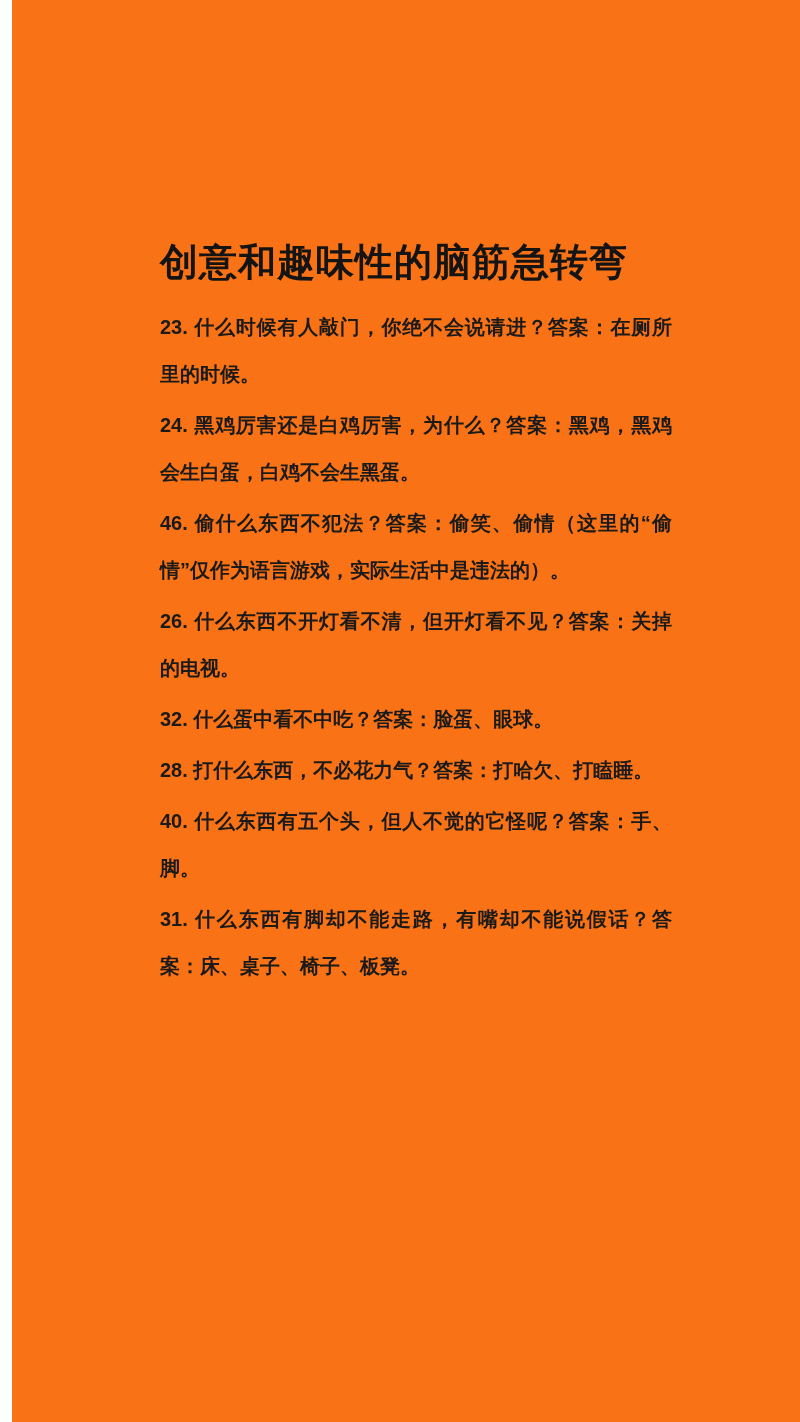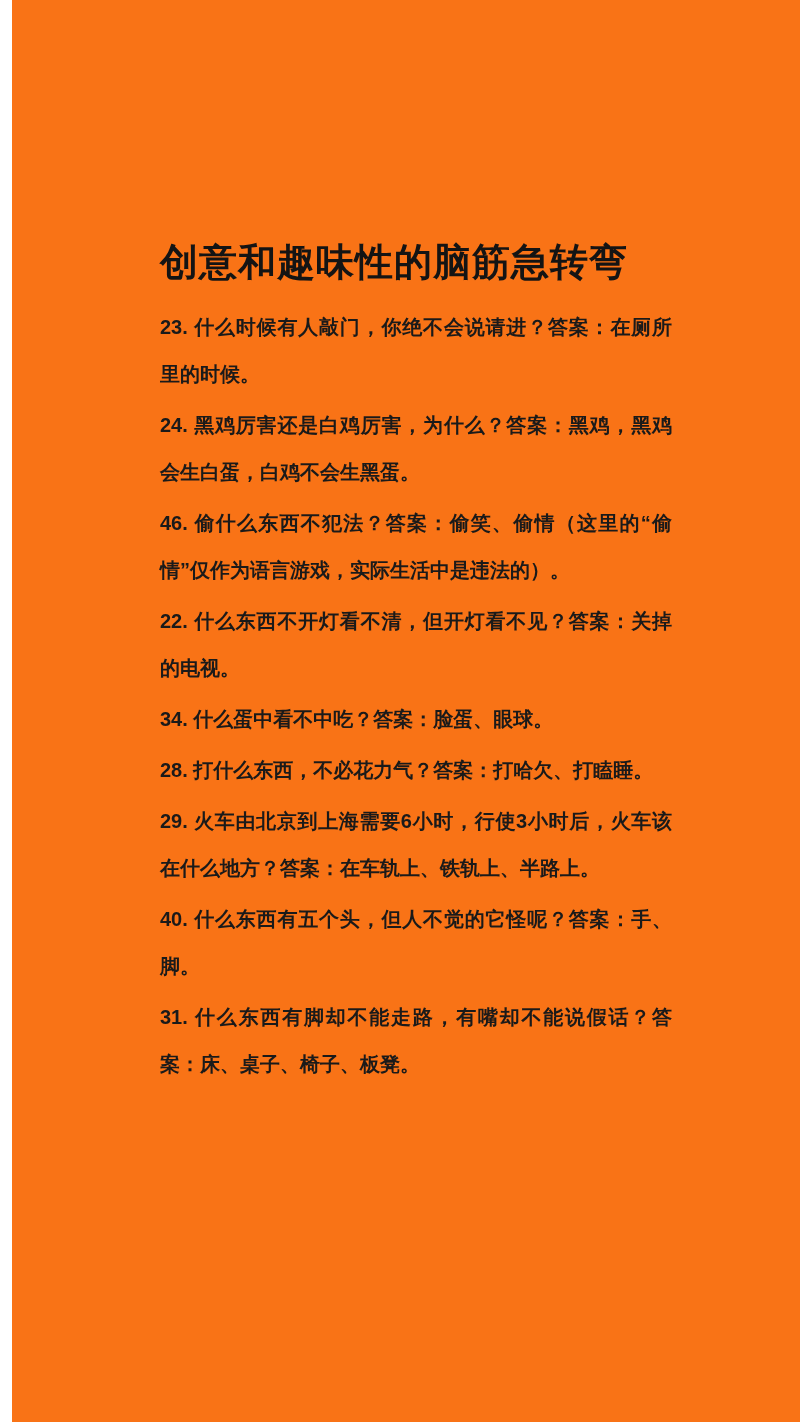--- a/index.html
+++ b/index.html
@@ -56,21 +56,20 @@
 </head>
 <body>
 
 <div class="page">
   <div class="content">
     <h1 class="doc-title">创意和趣味性的脑筋急转弯</h1>
     <div class="riddle-list" id="riddle-list">
         <p class="riddle-item">23. 什么时候有人敲门，你绝不会说请进？答案：在厕所里的时候。</p>
         <p class="riddle-item">24. 黑鸡厉害还是白鸡厉害，为什么？答案：黑鸡，黑鸡会生白蛋，白鸡不会生黑蛋。</p>
         <p class="riddle-item">46. 偷什么东西不犯法？答案：偷笑、偷情（这里的“偷情”仅作为语言游戏，实际生活中是违法的）。</p>
-        <p class="riddle-item">22. 什么东西不开灯看不清，但开灯看不见？答案：关掉的电视。</p>
-        <p class="riddle-item">34. 什么蛋中看不中吃？答案：脸蛋、眼球。</p>
+        <p class="riddle-item">26. 什么东西不开灯看不清，但开灯看不见？答案：关掉的电视。</p>
+        <p class="riddle-item">32. 什么蛋中看不中吃？答案：脸蛋、眼球。</p>
         <p class="riddle-item">28. 打什么东西，不必花力气？答案：打哈欠、打瞌睡。</p>
-        <p class="riddle-item">29. 火车由北京到上海需要6小时，行使3小时后，火车该在什么地方？答案：在车轨上、铁轨上、半路上。</p>
         <p class="riddle-item">40. 什么东西有五个头，但人不觉的它怪呢？答案：手、脚。</p>
         <p class="riddle-item">31. 什么东西有脚却不能走路，有嘴却不能说假话？答案：床、桌子、椅子、板凳。</p>
       </div>
   </div>
 </div>
 
 </body></html>

